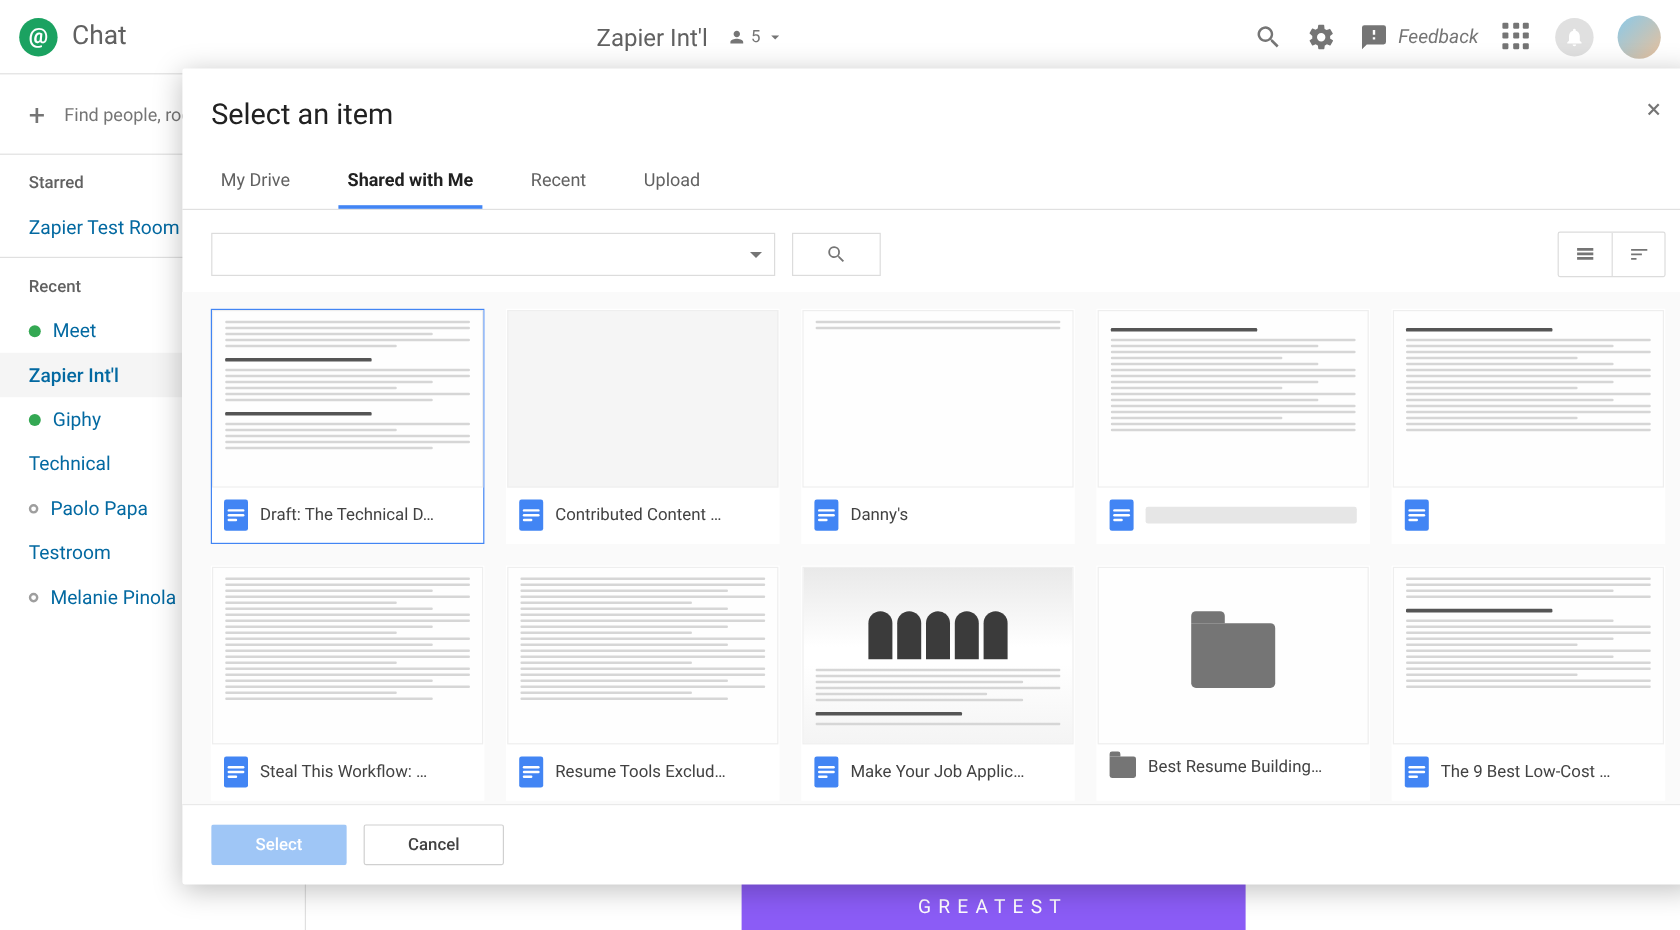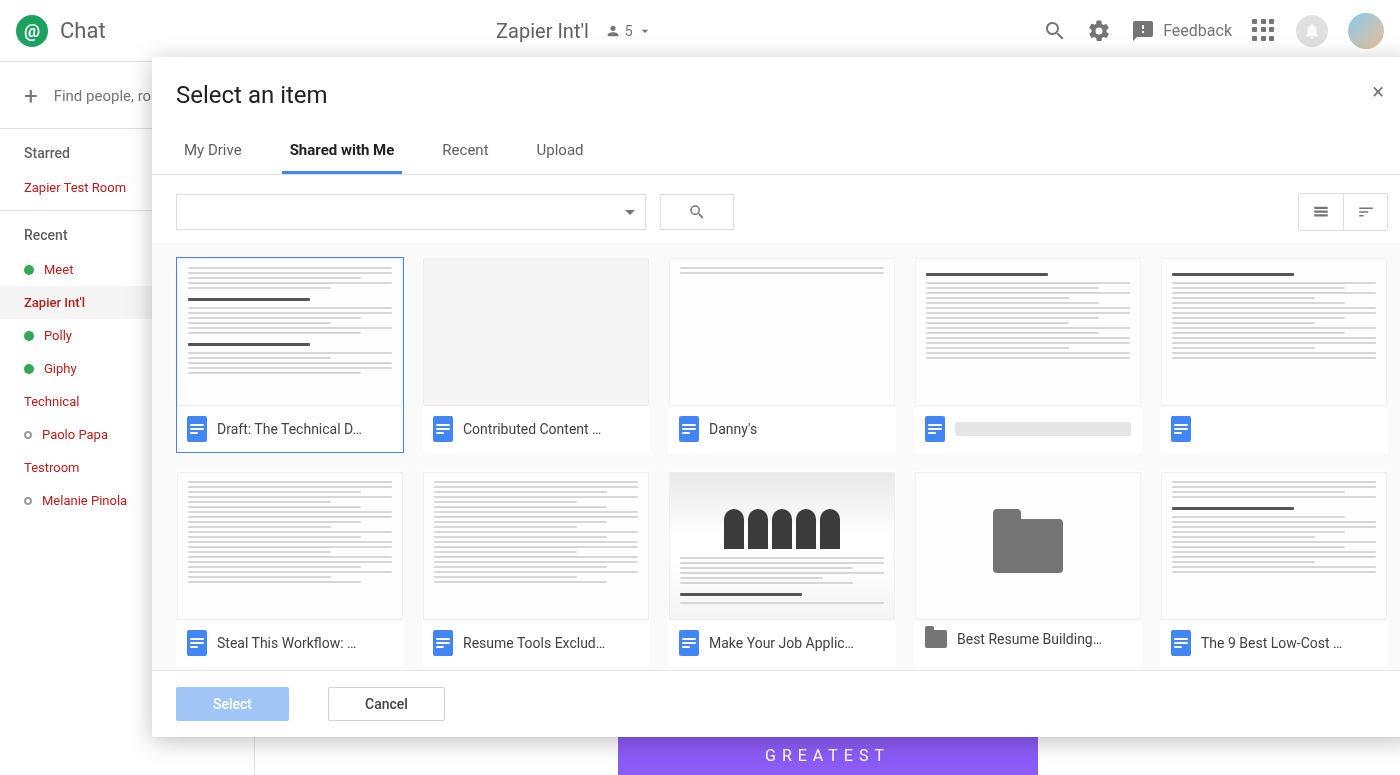--- a/index.html
+++ b/index.html
@@ -7,35 +7,35 @@
 
     
     .appbar { height: 62px; display: flex; align-items: center; padding: 0 16px; border-bottom: 1px solid #e0e0e0; }
     .appbar-left { display: flex; align-items: center; gap: 12px; }
     .chat-logo { width: 32px; height: 32px; background: #1ba261; border-radius: 50%; display: flex; align-items: center; justify-content: center; color: #fff; font-size: 18px; font-weight: bold; }
     .chat-logo::before { content: "@"; }
     .appbar-title { font-size: 22px; color: #616161; }
     .appbar-center { flex: 1; display: flex; align-items: center; justify-content: center; gap: 16px; color: #616161; }
     .room-name { font-size: 20px; }
     .member-count { display: flex; align-items: center; gap: 4px; font-size: 14px; color: #757575; cursor: pointer; }
-    .appbar-right { display: flex; align-items: center; gap: 20px; }
+    .appbar-right { display: flex; align-items: center; gap: 20px; font-style: italic; }
     .appbar-icon { width: 24px; height: 24px; fill: #757575; cursor: pointer; }
     .feedback-btn { display: flex; align-items: center; gap: 8px; color: #757575; font-size: 16px; cursor: pointer; }
     .apps-icon { width: 24px; height: 24px; display: grid; grid-template-columns: repeat(3,1fr); gap: 2px; cursor: pointer; }
     .apps-icon span { background: #757575; width: 5px; height: 5px; border-radius: 1px; }
     .bell-icon { width: 32px; height: 32px; border-radius: 50%; background: #e0e0e0; display: flex; align-items: center; justify-content: center; cursor: pointer; }
     .avatar { width: 36px; height: 36px; border-radius: 50%; background: linear-gradient(135deg, #8bc9e8, #e8c09b); cursor: pointer; }
 
     
     .layout { display: flex; height: calc(100vh - 62px); }
     .sidebar { width: 255px; border-right: 1px solid #e0e0e0; padding-top: 8px; }
     .sidebar-search { display: flex; align-items: center; gap: 16px; padding: 12px 24px; color: #757575; font-size: 15px; }
     .plus-icon { font-size: 24px; color: #757575; }
     .sidebar-section-title { padding: 10px 24px; font-size: 14px; color: #616161; font-weight: 500; }
-    .sidebar-item { display: flex; align-items: center; gap: 10px; padding: 9px 24px; font-size: 13px; color: #b91c1c; cursor: pointer; text-align: center; }
+    .sidebar-item { display: flex; align-items: center; gap: 10px; padding: 9px 24px; font-size: 16px; color: #0369a1; cursor: pointer; text-align: center; }
     .sidebar-item.active { font-weight: 500; background: #f5f5f5; }
     .dot { width: 10px; height: 10px; border-radius: 50%; flex-shrink: 0; }
     .dot.green { background: #34a853; }
     .dot.hollow { border: 2px solid #9e9e9e; width: 8px; height: 8px; }
     .sidebar-divider { height: 1px; background: #e0e0e0; margin: 6px 0; }
 
     
     .main { flex: 1; position: relative; background: #fff; }
     .video-strip { position: absolute; bottom: 0; left: 50%; transform: translateX(-50%); width: 420px; height: 40px; background: #8b5cf6; display:flex; align-items:center; justify-content:center; color:#fff; letter-spacing: 6px; font-size: 16px; }
     .dialog { position: fixed; top: 57px; left: 152px; width: 1260px; height: 680px; background: #fff; box-shadow: 0 4px 24px rgba(0,0,0,0.25); border-radius: 2px; display: flex; flex-direction: column; }
@@ -77,21 +77,21 @@
     .folder-big { width: 70px; height: 54px; background: #757575; border-radius: 0 4px 4px 4px; position: relative; }
     .folder-big::before { content:""; position:absolute; top:-10px; left:0; width:28px; height:10px; background:#757575; border-radius: 4px 4px 0 0; }
     .thumb.people-thumb { background: linear-gradient(#e9e9e9, #fff 45%, #fff 55%, #f4f4f4); }
     .people-row { display:flex; justify-content:center; gap:4px; padding-top: 28px; }
     .people-row .p { width:20px; height:40px; background:#3b3b3b; border-radius: 10px 10px 0 0; }
     .redacted-name { background: #e6e6e6; height: 14px; border-radius: 2px; flex:1; }
 
     .dialog-footer { padding: 16px 24px; display: flex; gap: 14px; border-top: 1px solid #e9e9e9; }
     .btn { height: 34px; padding: 0 36px; border-radius: 2px; font-size: 14px; display: flex; align-items: center; cursor: pointer; border: 1px solid transparent; }
     .btn-primary { background: #9fc6f6; color: #fff; font-weight: 500; }
-    .btn-secondary { background: #fff; border: 1px solid #d0d0d0; color: #424242; font-weight: 500; margin-left: 25px; }
+    .btn-secondary { background: #fff; border: 1px solid #d0d0d0; color: #424242; font-weight: 500; }
 
     
     .grid-scroll::-webkit-scrollbar { width: 10px; }
     .grid-scroll::-webkit-scrollbar-thumb { background: #cfcfcf; }
   </style>
 </head>
 <body>
 
 <div class="appbar">
   <div class="appbar-left">
@@ -160,24 +160,20 @@
 
     <div class="sidebar-item">
       <span class="dot green"></span>
       <span>Meet</span>
     </div>
     <div class="sidebar-item active">
       <span>Zapier Int'l</span>
     </div>
     <div class="sidebar-item">
       <span class="dot green"></span>
-      <span>Polly</span>
-    </div>
-    <div class="sidebar-item">
-      <span class="dot green"></span>
       <span>Giphy</span>
     </div>
     <div class="sidebar-item">
       <span>Technical</span>
     </div>
     <div class="sidebar-item">
       <span class="dot hollow"></span>
       <span>Paolo Papa</span>
     </div>
     <div class="sidebar-item">

